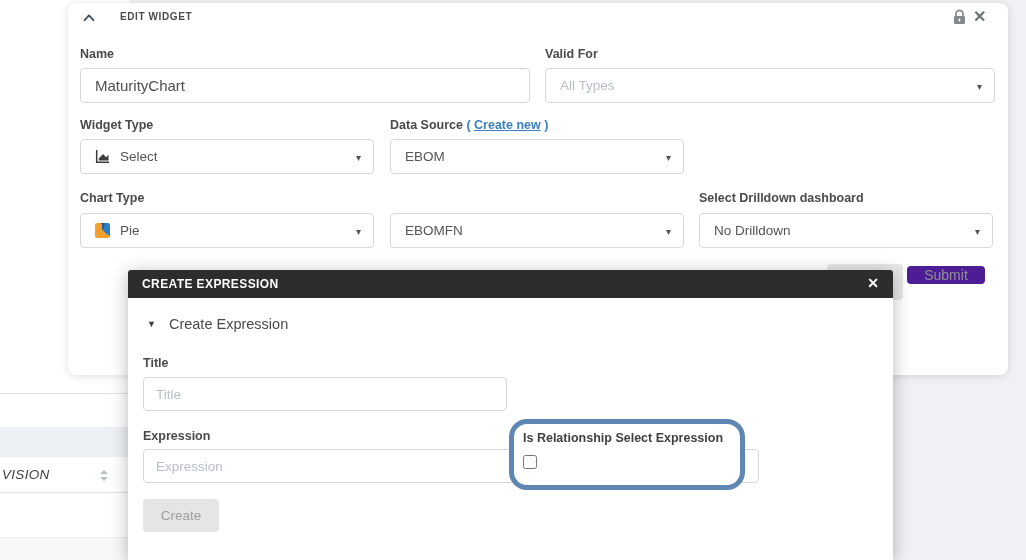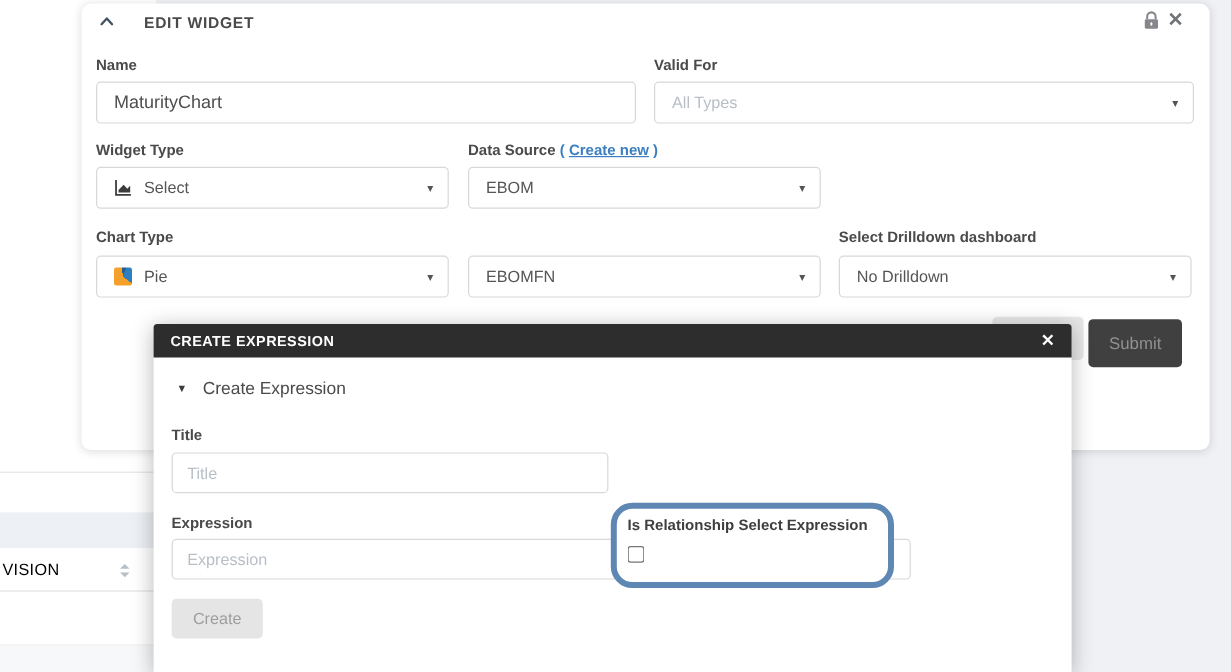--- a/index.html
+++ b/index.html
@@ -4,52 +4,52 @@
 <style>
   * { margin:0; padding:0; box-sizing:border-box; }
   html,body { width:1026px; height:560px; overflow:hidden; }
   body { font-family:"Liberation Sans", sans-serif; background:#eff1f5; position:relative; color:#4a4a4a; }
 
   
   .bg-left { position:absolute; left:0; top:0; width:130px; height:560px; background:#ffffff; z-index:0; }
   .bg-hline1 { position:absolute; left:0; top:393px; width:130px; height:1px; background:#e4e4e6; }
   .bg-grayband { position:absolute; left:0; top:427px; width:130px; height:30px; background:#edf0f4; }
   .bg-header-row { position:absolute; left:0; top:457px; width:130px; height:36px; border-bottom:1px solid #e2e2e4; background:#fff; display:flex; align-items:center; }
-  .bg-header-row .col-label { font-size:13.5px; color:#000000; letter-spacing:.3px; padding-left:2px; }
+  .bg-header-row .col-label { font-size:13.5px; color:#404040; letter-spacing:.3px; padding-left:2px;font-style:italic; }
   .sort-icon { position:absolute; right:22px; top:13px; width:8px; height:11px; }
   .sort-icon:before, .sort-icon:after { content:""; position:absolute; left:0; border-left:4px solid transparent; border-right:4px solid transparent; }
   .sort-icon:before { top:0; border-bottom:4px solid #b7bfc8; }
   .sort-icon:after { bottom:0; border-top:4px solid #b7bfc8; }
   .bg-hline2 { position:absolute; left:0; top:537px; width:130px; height:1px; background:#ededee; }
   .bg-footband { position:absolute; left:0; top:538px; width:130px; height:22px; background:#f7f8f9; }
 
   
   .panel { position:absolute; left:68px; top:3px; width:940px; height:372px; background:#fff; border-radius:8px; box-shadow:0 1px 8px rgba(0,0,0,.13); z-index:1; }
-  .panel-title { position:absolute; left:36px; top:8px; font-size:13px; font-weight:700; letter-spacing:.6px; color:#4a4a4a;padding-left:16px; }
+  .panel-title { position:absolute; left:36px; top:8px; font-size:10px; font-weight:700; letter-spacing:.6px; color:#4a4a4a;padding-left:16px; }
   .chevron-up { position:absolute; left:14px; top:8px; width:14px; height:14px; }
   .panel-lock { position:absolute; left:884px; top:6px; width:15px; height:16px; }
   .panel-close { position:absolute; left:905px; top:4px; font-size:16px; font-weight:700; color:#717476; cursor:pointer; }
 
   .fld-label { position:absolute; font-size:12.5px; font-weight:600; color:#4a4a4a; white-space:nowrap; }
   .link-blue { color:#3c7fc0; font-weight:600; }
   .link-blue a { color:#3c7fc0; text-decoration:underline; cursor:pointer; }
 
   .input-box, .dropdown { position:absolute; height:35px; background:#fff; border:1px solid #d8d8d8; border-radius:4px; font-size:13.5px; color:#555; display:flex; align-items:center; padding:0 14px; }
   .input-box input { border:none; outline:none; width:100%; font-size:15px; color:#4f4f4f; font-family:"Liberation Sans",sans-serif; background:transparent; }
   .input-box input::placeholder { color:#b9bfc6; }
   .dropdown { cursor:pointer; }
   .dropdown .caret { position:absolute; right:12px; top:50%; transform:translateY(-50%); font-size:10px; color:#555; }
   .dropdown .ph { color:#b9bfc6; }
   .dropdown .dd-icon { margin-right:10px; display:inline-flex; }
 
   .pie-icon { width:15px; height:15px; border-radius:2px; background:conic-gradient(from 20deg, #2e7fc2 0 30%, #f5a02a 30% 92%, #2a5d8f 92% 100%); }
 
   
   .ghost-btn { position:absolute; left:827px; top:264px; width:76px; height:36px; background:#e7e7e7; border-radius:4px; z-index:2; border:none; }
-  .submit-btn { position:absolute; left:907px; top:266px; width:78px; height:40px; background:#404040; border:none; border-radius:4px; font-size:14px; color:#8f9194; z-index:2; font-family:"Liberation Sans",sans-serif; }
+  .submit-btn { position:absolute; left:907px; top:266px; width:78px; height:18px; background:#4c1d95; border:none; border-radius:4px; font-size:14px; color:#8f9194; z-index:2; font-family:"Liberation Sans",sans-serif; }
 
   
   .modal { position:absolute; left:128px; top:270px; width:765px; height:290px; background:#fff; z-index:3; box-shadow:0 3px 18px rgba(0,0,0,.28); border-radius:3px 3px 0 0; }
   .modal-header { height:28px; background:#2d2d2d; border-radius:3px 3px 0 0; display:flex; align-items:center; }
   .modal-title { color:#fff; font-size:12px; font-weight:700; letter-spacing:.4px; padding-left:14px; }
   .modal-close { position:absolute; right:14px; top:5px; color:#fff; font-size:14px; font-weight:700; cursor:pointer; }
   .modal-body { position:relative; height:262px; }
 
   .section-row { position:absolute; left:19px; top:18px; display:flex; align-items:center; cursor:pointer; }
   .section-caret { font-size:9px; color:#3c3c3c; margin-right:13px; }

